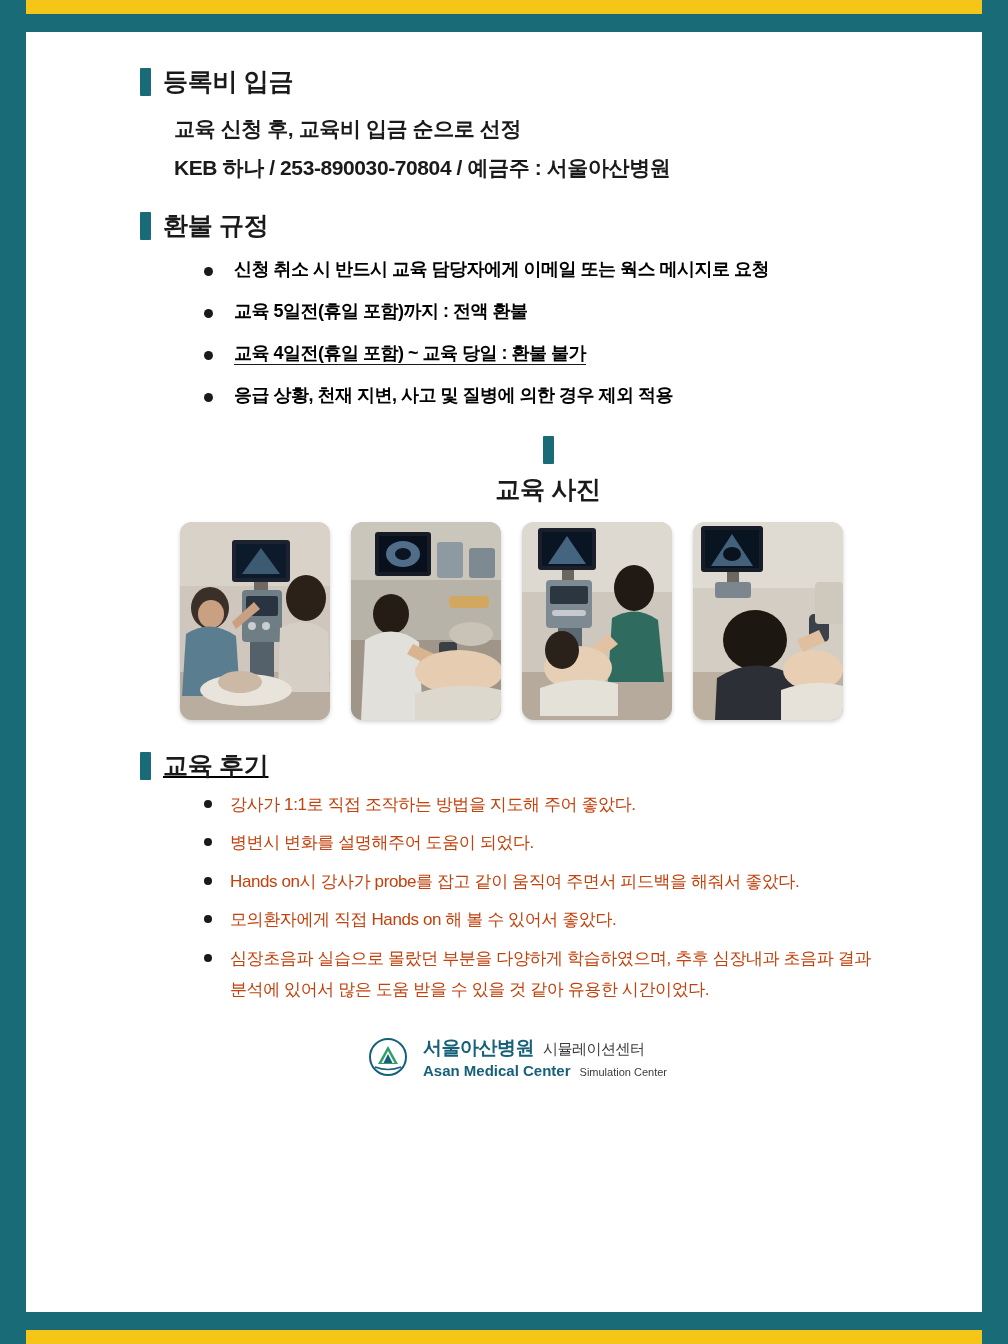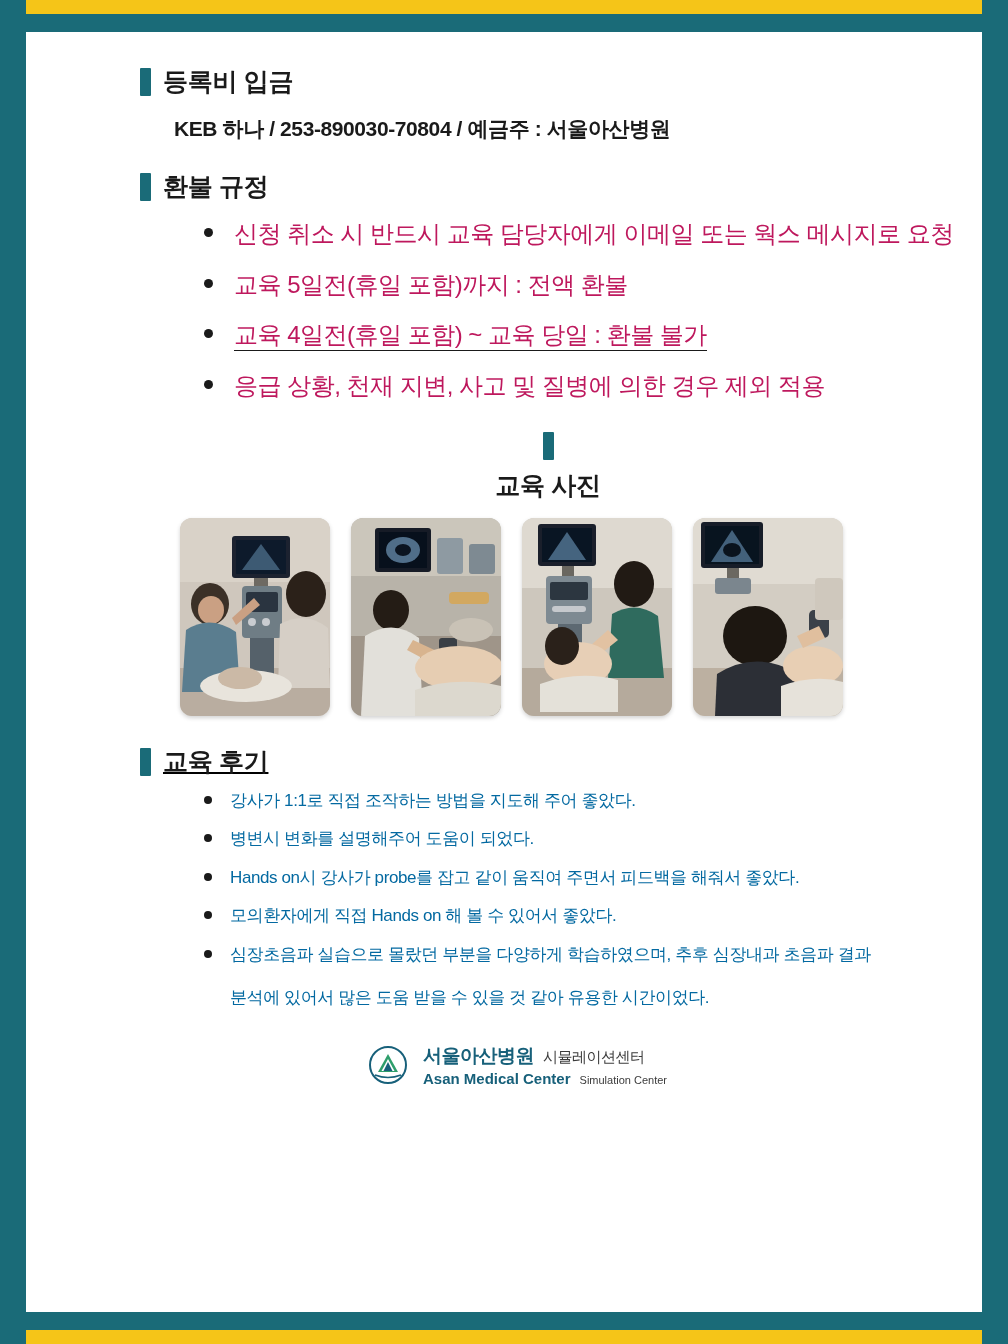--- a/index.html
+++ b/index.html
@@ -108,23 +108,23 @@
   }
 
   
   ul.rules {
     list-style: none;
     margin: 16px 0 0 0;
     padding: 0 0 0 122px;
   }
   ul.rules > li {
     position: relative;
-    font-size: 24px;
-    font-weight: normal;
-    color: #be185d;
+    font-size: 18px;
+    font-weight: bold;
+    color: #000000;
     line-height: 1.45;
     letter-spacing: -0.5px;
     margin-bottom: 16px;
     padding-left: 32px;
   }
   ul.rules > li::before {
     content: "";
     position: absolute;
     left: 2px;
     top: 11px;
@@ -161,39 +161,39 @@
 
   
   ul.reviews {
     list-style: none;
     margin: 12px 0 0 0;
     padding: 0 0 0 122px;
   }
   ul.reviews > li {
     position: relative;
     font-size: 17px;
-    color: #0369a1;
+    color: #c2410c;
     line-height: 1.5;
     letter-spacing: -0.4px;
     margin-bottom: 13px;
     padding-left: 28px;
   }
   ul.reviews > li::before {
     content: "";
     position: absolute;
     left: 2px;
     top: 8px;
     width: 8px;
     height: 8px;
     background: #1a1a1a;
     border-radius: 50%;
   }
   .review-second {
     display: block;
-    margin-top: 18px;
+    margin-top: 6px;
   }
 
   
   .footer {
     display: flex;
     align-items: center;
     justify-content: center;
     gap: 16px;
     margin-top: 32px;
   }
@@ -246,20 +246,21 @@
   <div class="frame-right-teal"></div>
   <div class="inner-white"></div>
 
   <div class="content">
 
     <div class="section-head">
       <span class="head-bar"></span>
       <span class="head-text">등록비 입금</span>
     </div>
     <div class="para-block">
+      <div class="para-line">교육 신청 후, 교육비 입금 순으로 선정</div>
       <div class="para-line">KEB 하나 / 253-890030-70804 / 예금주 : 서울아산병원</div>
     </div>
 
     <div class="section-head" style="margin-top:24px;">
       <span class="head-bar"></span>
       <span class="head-text">환불 규정</span>
     </div>
     <ul class="rules">
       <li>
         <span>신청 취소 시 반드시 교육 담당자에게 이메일 또는 웍스 메시지로 요청</span>

